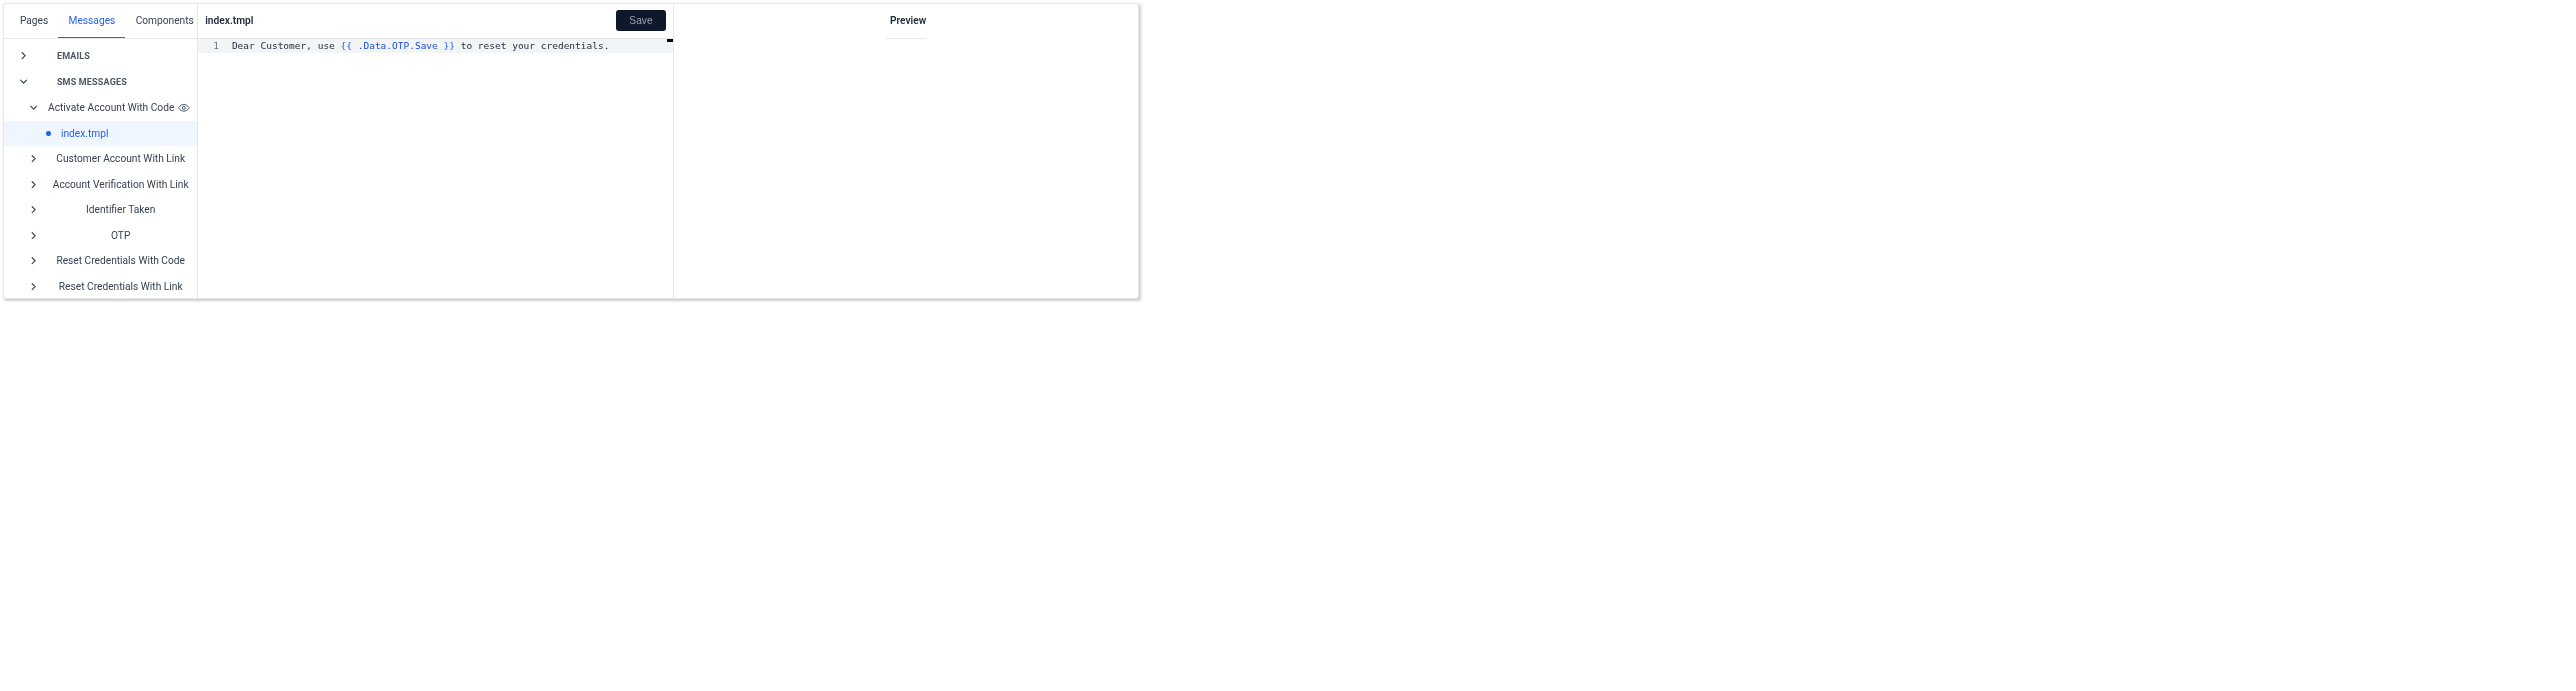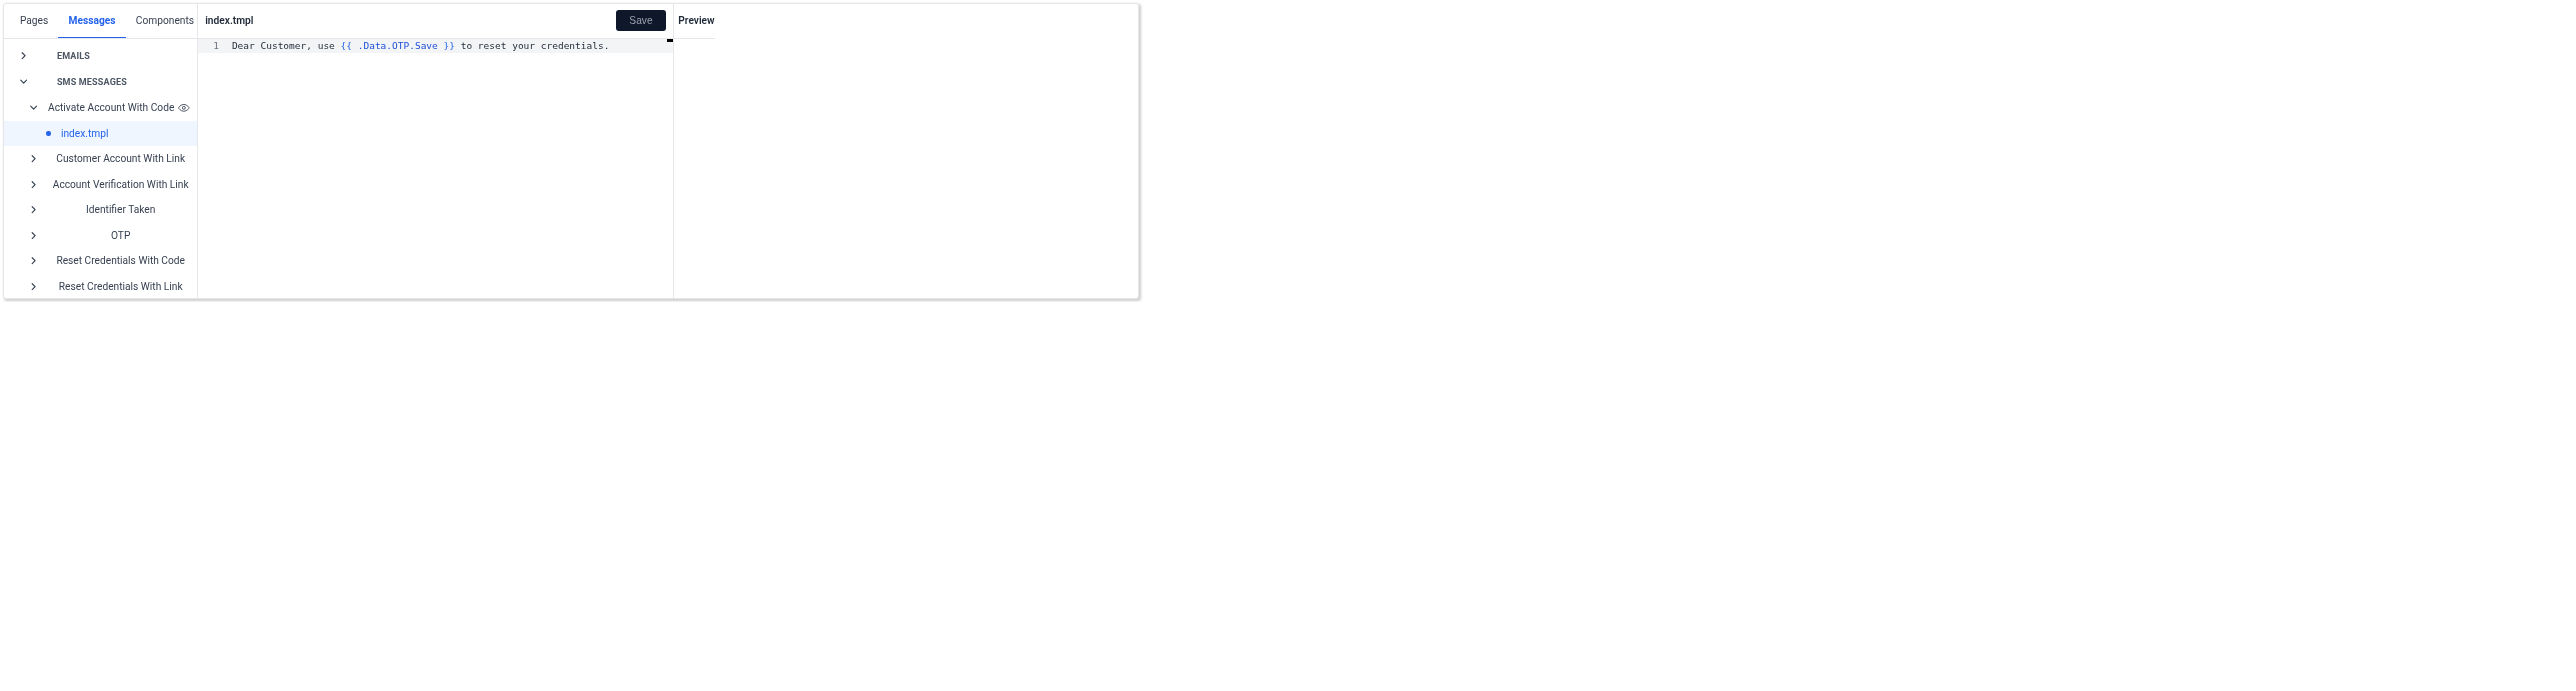--- a/index.html
+++ b/index.html
@@ -41,21 +41,21 @@
     color: #374151;
     cursor: pointer;
     border-bottom: 1.5px solid transparent;
     margin-bottom: -0.7px;
     text-align: right;
   }
   .tab:first-child { padding-left: 16px; }
   .tab.active {
     color: #2563eb;
     border-bottom-color: #2563eb;
-    font-weight: 700;
+    font-weight: 400;
   }
   .tree { padding-top: 4.4px; overflow-y: auto; }
   .group-header {
     display: flex;
     align-items: center;
     height: 26px;
     padding-left: 16px;
     cursor: pointer;
     color: #374151;
   }
@@ -123,21 +123,22 @@
     position: absolute;
     top: 0; right: 0;
     width: 5.8px; height: 2.9px;
     background: #000;
   }
 
   
   .preview {
     width: 464px;
     display: flex;
-    flex-direction: row;
+    flex-direction: column;
+    align-items: center;
   }
   .preview-header {
     height: 35px;
     border-bottom: 0.7px solid #e5e7eb;
     display: flex;
     align-items: center;
     padding-left: 4.4px;
   }
   .preview-title { font-size: 10.2px; font-weight: 600; color: #1f2937; }
   .preview-body {

